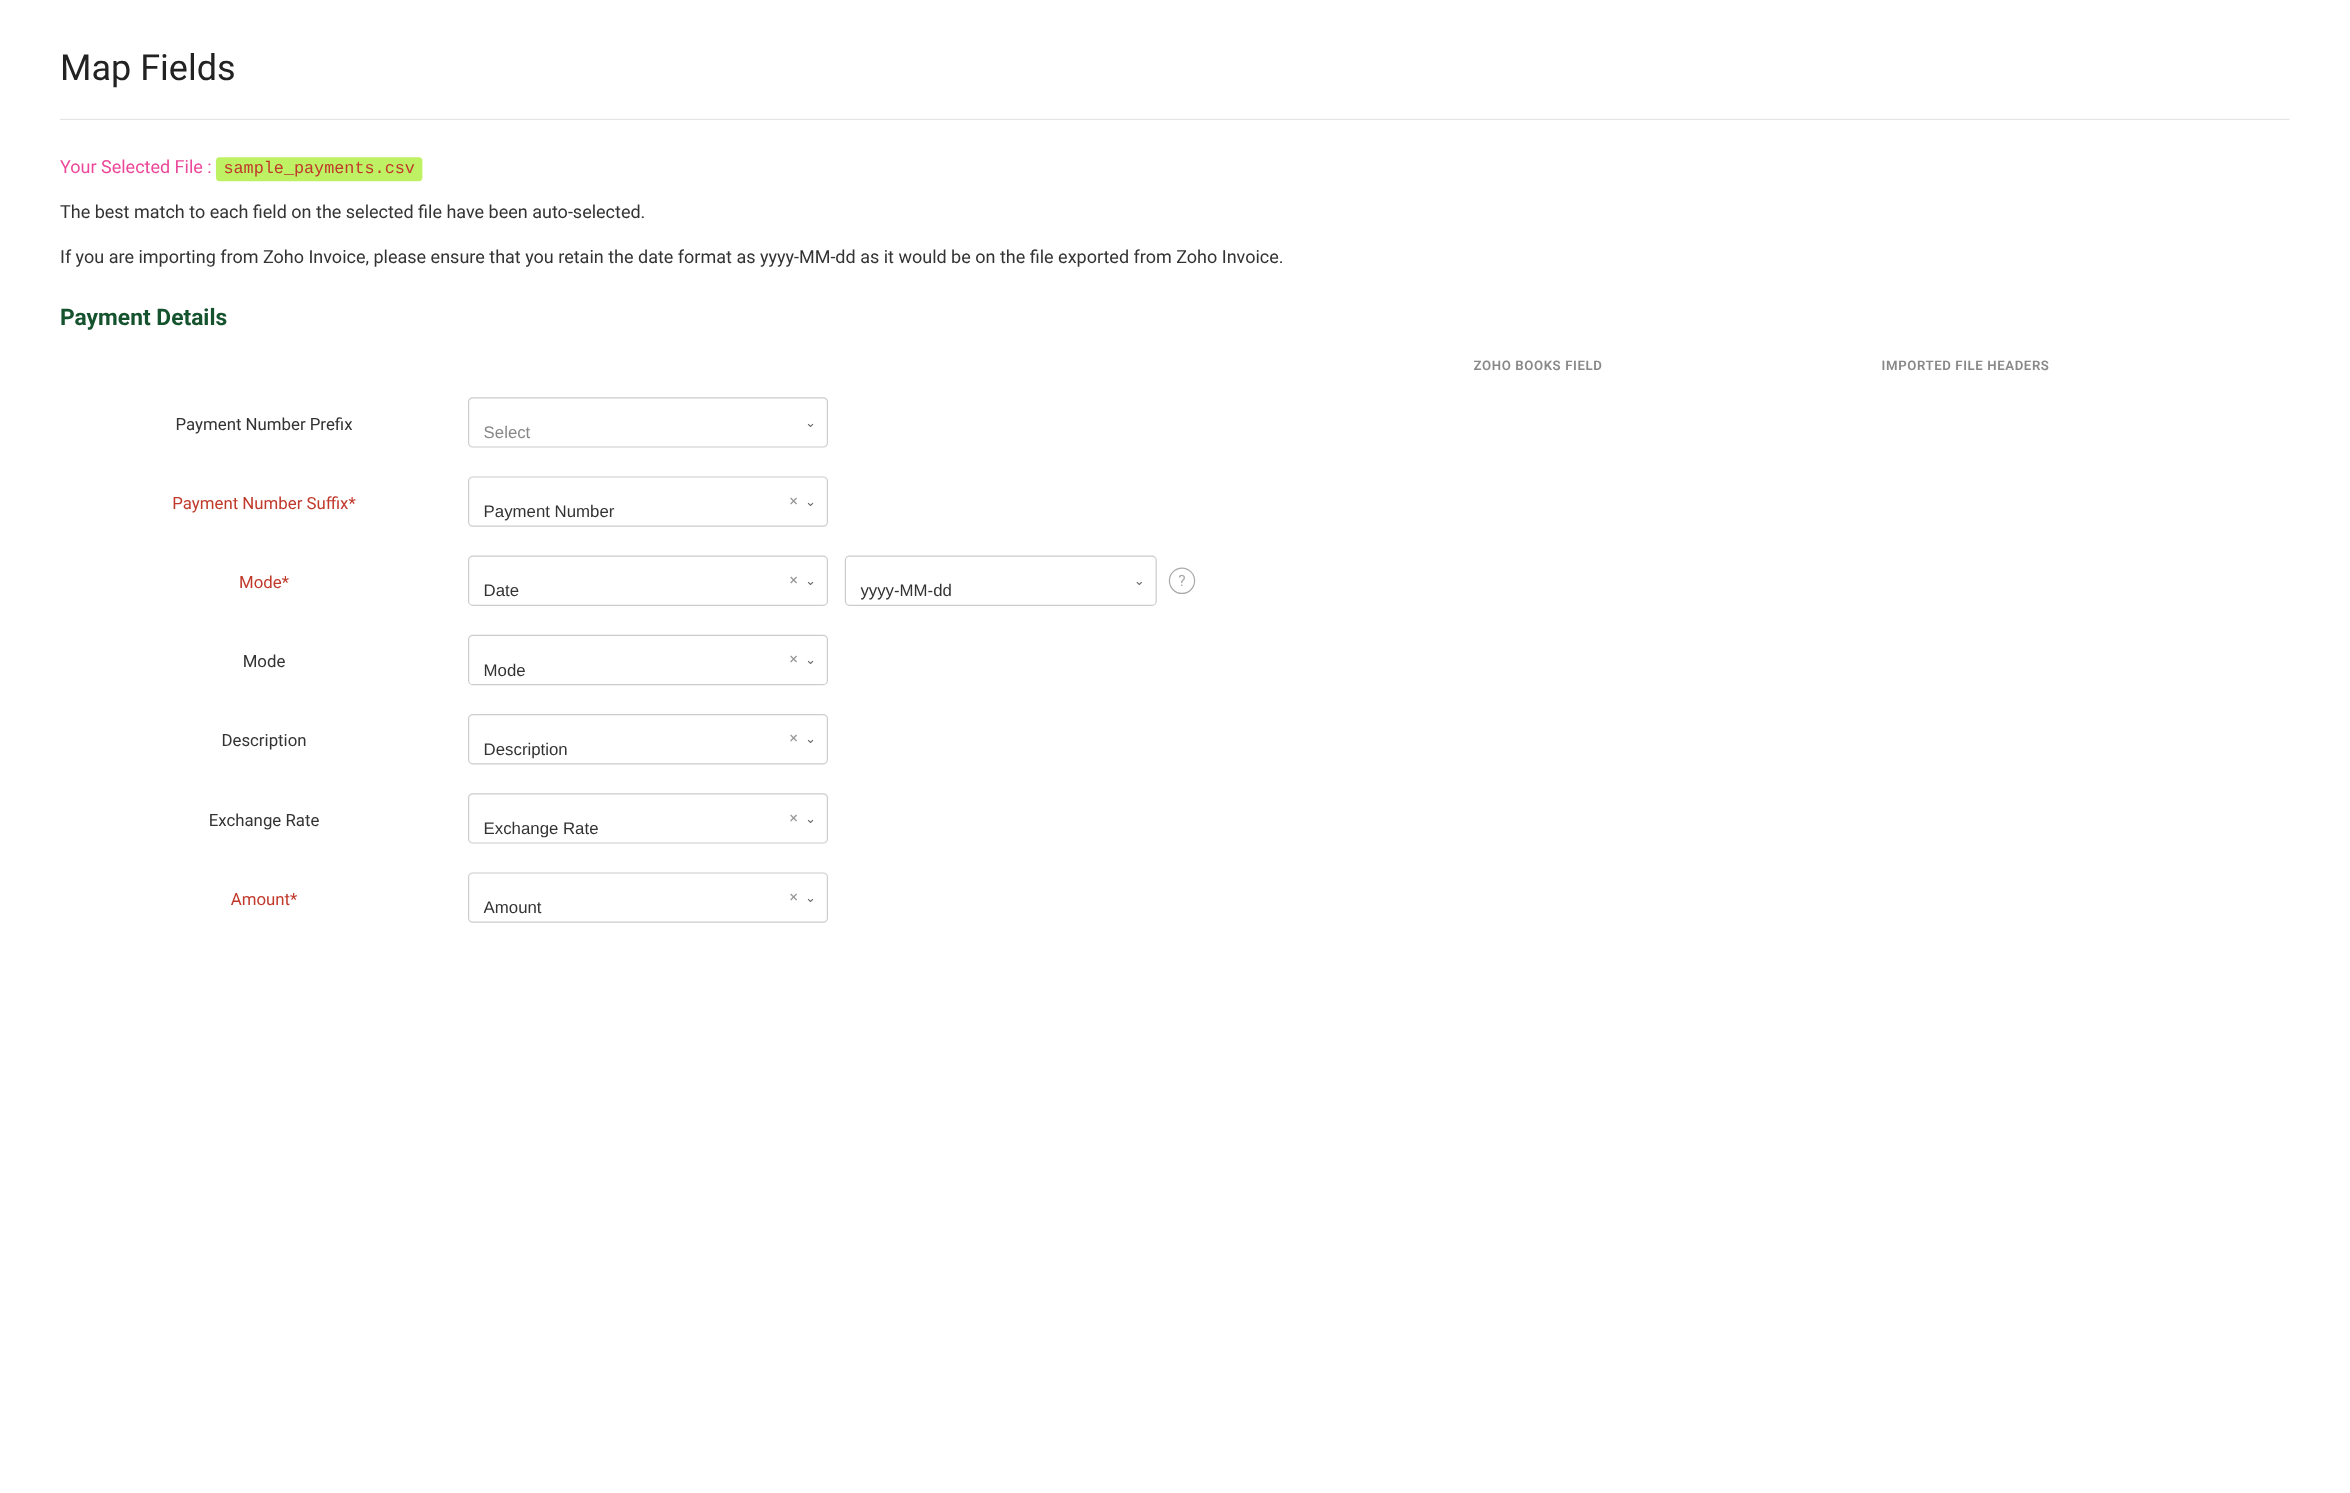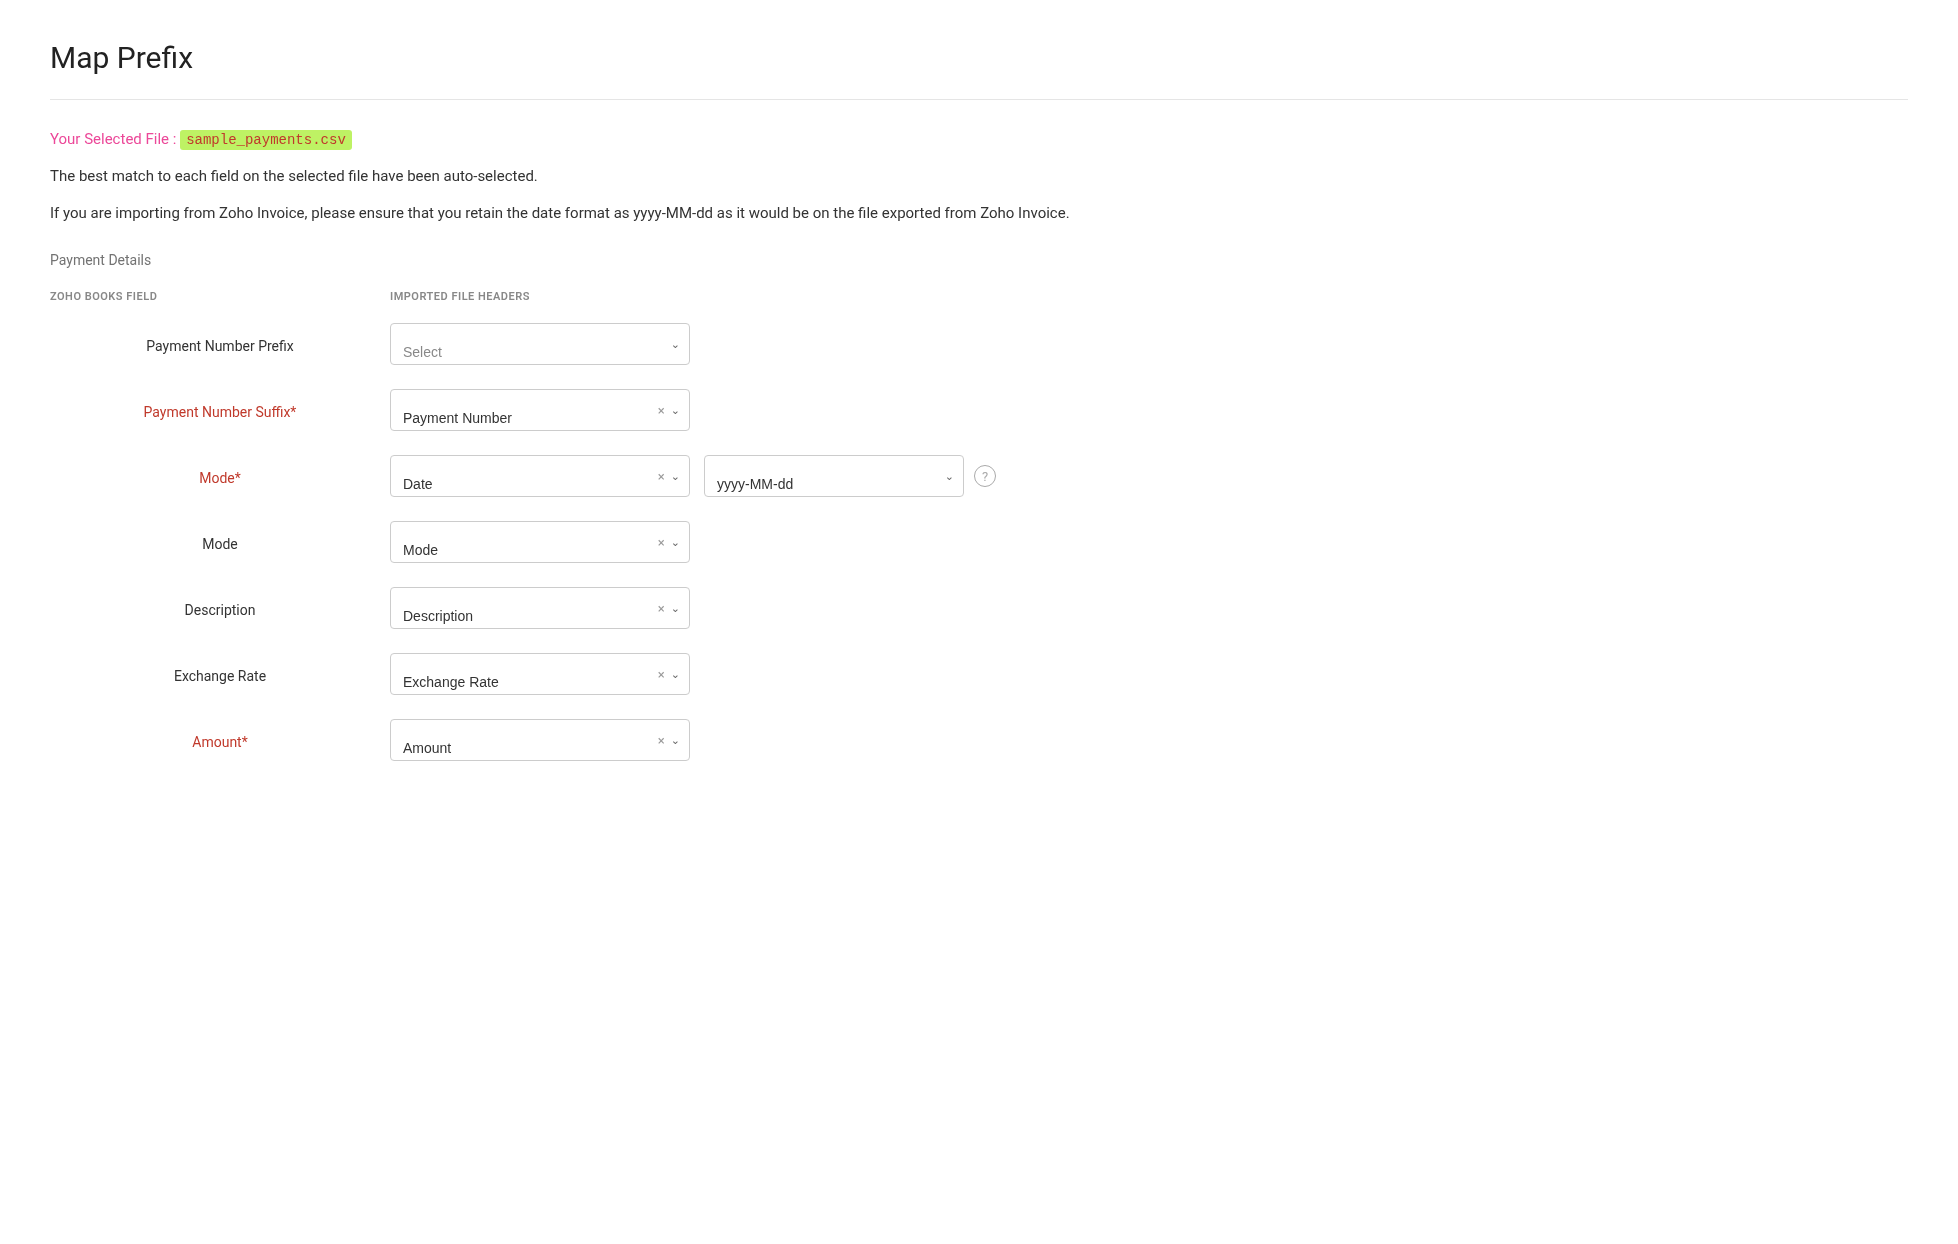--- a/index.html
+++ b/index.html
@@ -41,31 +41,32 @@
       padding: 2px 6px;
       border-radius: 3px;
       font-size: 14px;
     }
 
     .info-label {
       color: #ec4899;
     }
 
     .section-title {
-      font-size: 14px;
-      font-weight: 400;
+      font-size: 19px;
+      font-weight: 700;
       margin-top: 28px;
       margin-bottom: 22px;
-      color: #737373;
+      color: #14532d;
     }
 
     .column-headers {
       display: flex;
       gap: 0;
       margin-bottom: 16px;
+      justify-content: flex-end;
     }
 
     .col-label {
       font-size: 11px;
       font-weight: 600;
       color: #888888;
       letter-spacing: 0.5px;
       text-transform: uppercase;
     }
 
@@ -167,21 +168,21 @@
       font-size: 13px;
       color: #aaaaaa;
       cursor: pointer;
       margin-left: 10px;
       flex-shrink: 0;
     }
   </style>
 </head>
 <body>
 
-<h1 class="page-title">Map Prefix</h1>
+<h1 class="page-title">Map Fields</h1>
 
 <hr class="divider">
 
 <div class="info-block">
   <span class="info-label">Your Selected File :</span>
   <span class="file-highlight">sample_payments.csv</span>
 </div>
 
 <div class="info-block">
   <span>The best match to each field on the selected file have been auto-selected.</span>

